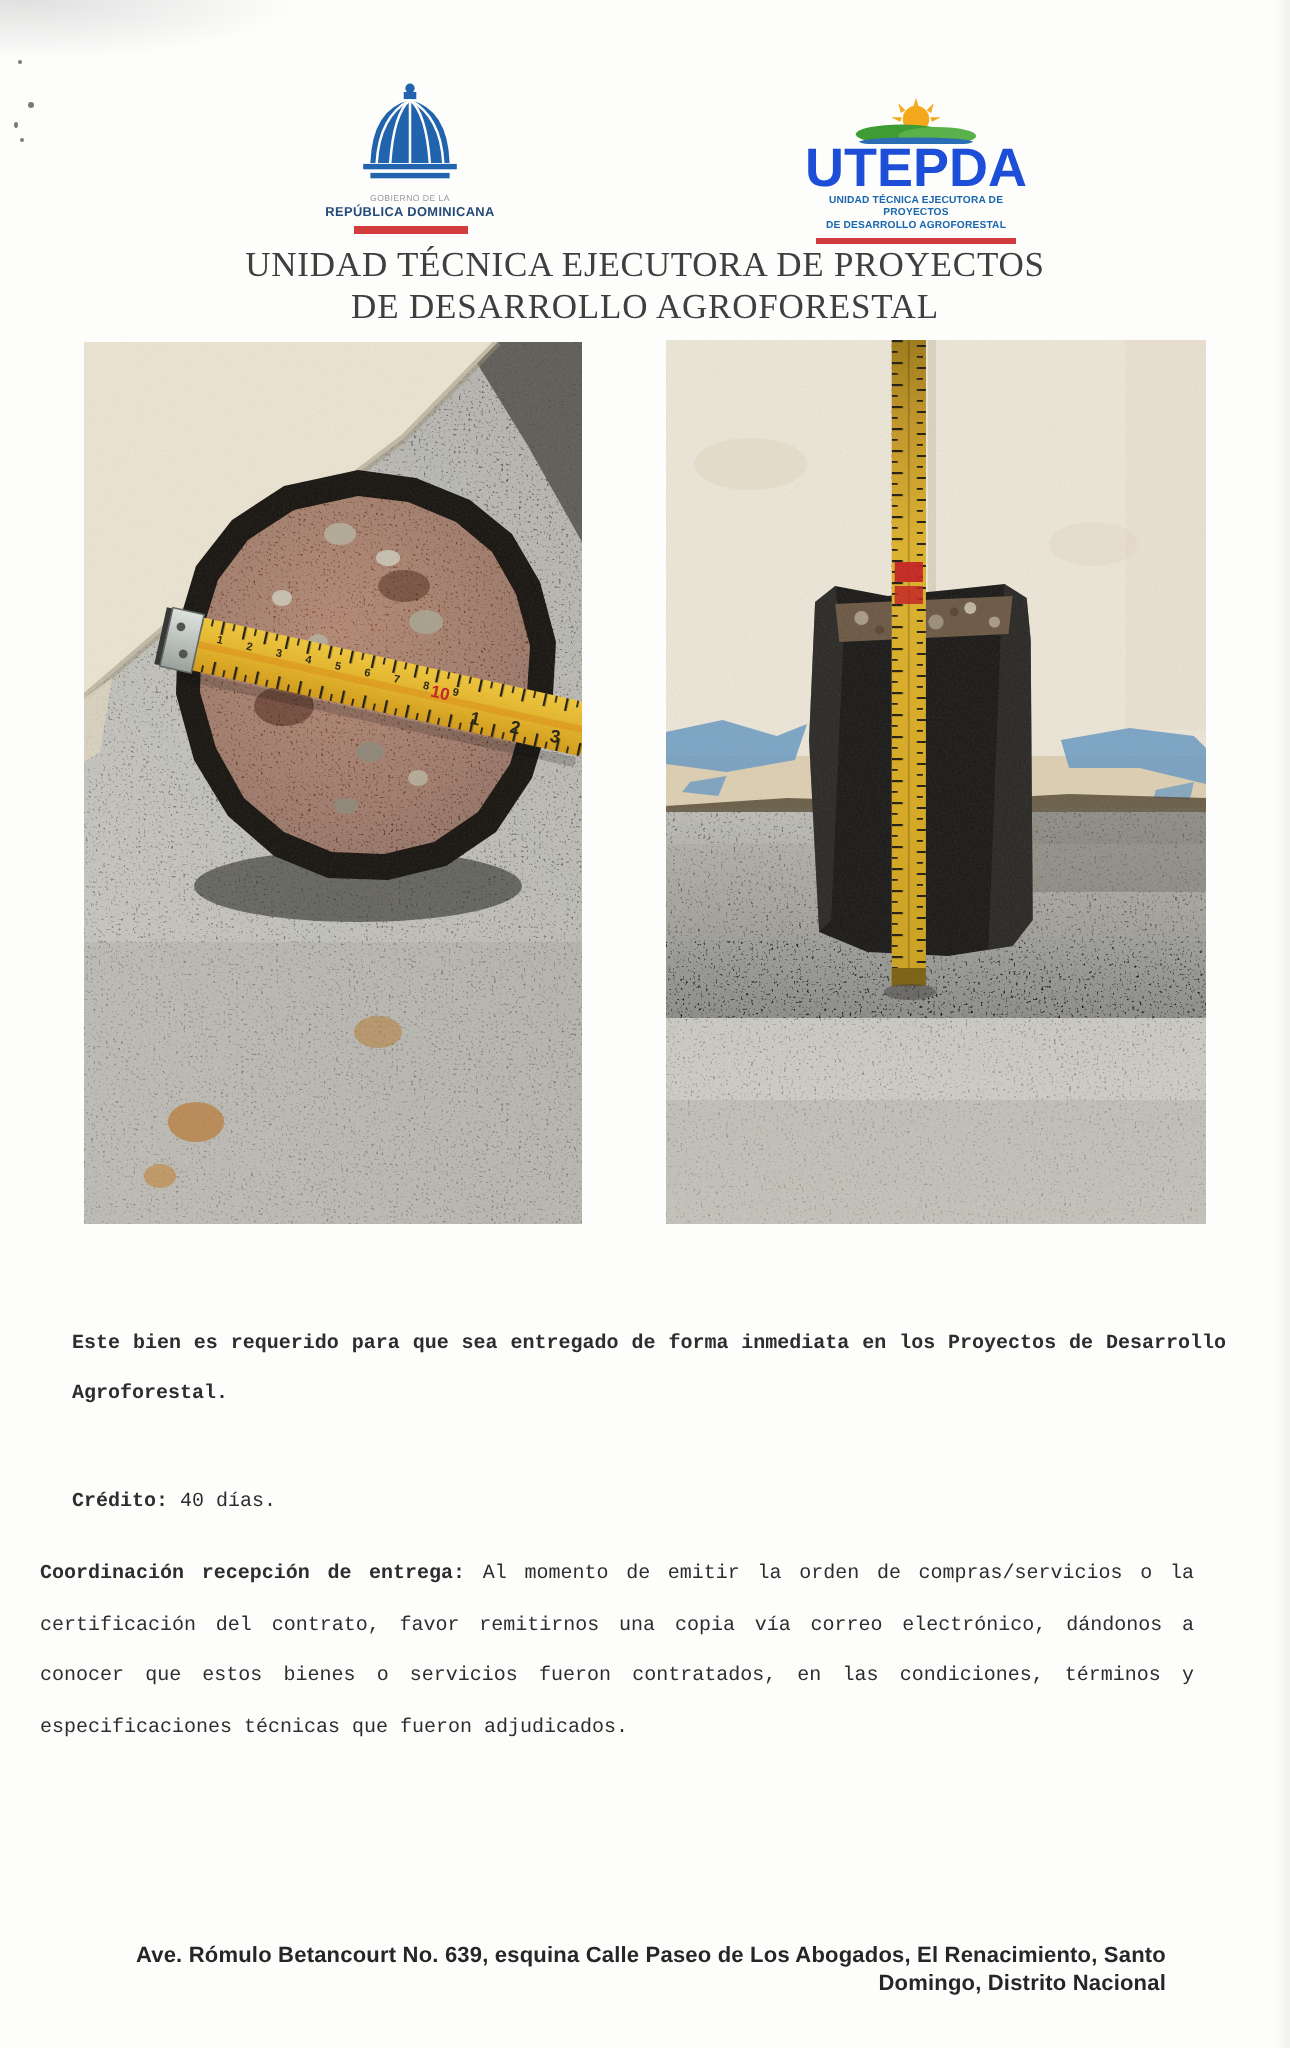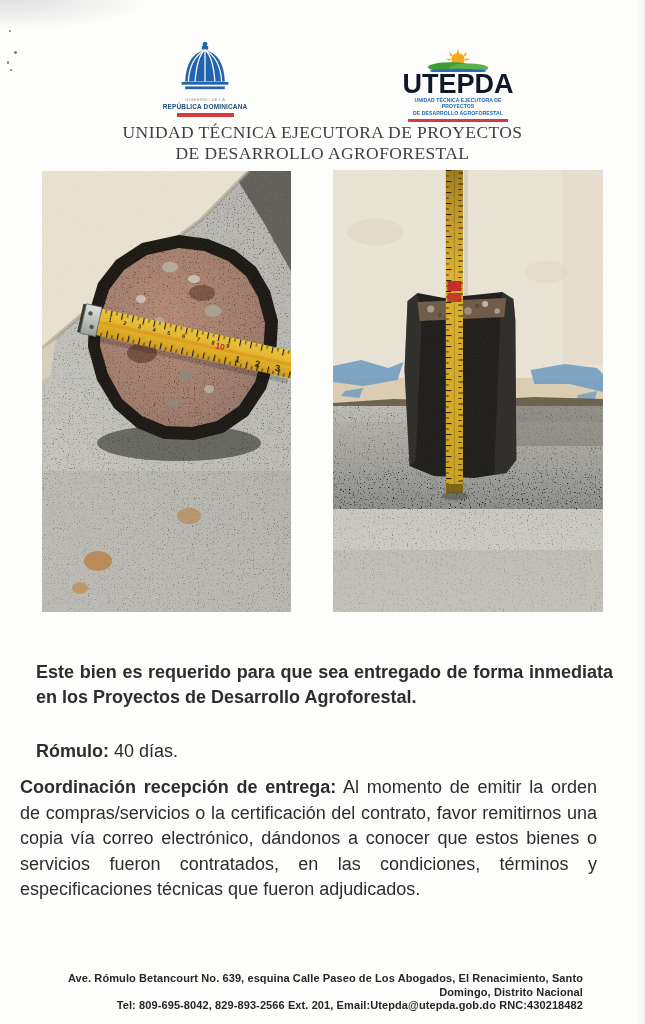--- a/index.html
+++ b/index.html
@@ -17,37 +17,37 @@
 
   
   .gov-logo{position:absolute;left:148px;top:40px;width:114px;text-align:center;}
   .gov-logo svg{display:block;margin:0 auto;}
   .gov-l1{font-size:6px;color:#9b9b9b;letter-spacing:.3px;transform:scale(.72);margin-top:1px;}
   .gov-l2{font-size:7px;font-weight:700;color:#264a78;letter-spacing:.2px;transform:scale(.92);}
   .redbar{height:3.5px;background:#d23c3c;margin:3px auto 0;}
   .gov-bar{width:57px;}
   .utepda-logo{position:absolute;left:388px;top:48px;width:140px;text-align:center;}
   .utepda-logo svg{display:block;margin:0 auto;}
-  .utepda-name{font-size:27px;line-height:25px;font-weight:800;color:#0f172a;letter-spacing:0;}
+  .utepda-name{font-size:27px;line-height:25px;font-weight:800;color:#1d4ed8;letter-spacing:0;}
   .utepda-sub{font-size:6px;font-weight:700;color:#1b67ae;letter-spacing:.1px;transform:scale(.85);line-height:6.5px;}
   .utepda-bar{width:100px;margin-top:2px;}
 
   
   .doc-title{position:absolute;left:0;top:122px;width:100%;margin:0;text-align:center;
         font-family:"Liberation Serif",serif;font-weight:400;font-size:17.5px;line-height:21px;
         color:#3f3f3f;letter-spacing:.4px;}
 
   
   figure{margin:0;padding:0;position:absolute;}
   .photo-left{left:42px;top:171px;width:249px;height:441px;}
   .photo-right{left:333px;top:170px;width:270px;height:442px;}
   figure svg{display:block;width:100%;height:100%;}
 
   
-  .para{position:absolute;margin:0;font-size:18px;color:#2d2d2d;}
+  .para{position:absolute;margin:0;font-size:10px;color:#2d2d2d;font-family:Liberation Mono, monospace;}
   .p-req{left:36px;top:660px;width:577px;font-weight:700;line-height:25px;text-align:justify;}
   .p-credit{left:36px;top:739px;width:577px;line-height:25px;}
   .p-coord{left:20px;top:775px;width:577px;line-height:25.5px;text-align:justify;}
   .para strong{font-weight:700;}
 
   
   .doc-footer{position:absolute;left:62px;top:972px;width:521px;text-align:right;
         font-size:11px;line-height:13.5px;font-weight:600;color:#262626;letter-spacing:.1px;}
 </style>
 </head>
@@ -282,21 +282,20 @@
         <rect x="112" y="314" width="17" height="9" fill="#7a6012"></rect>
         <ellipse cx="121" cy="326" rx="13" ry="4" fill="#3f3e39" opacity=".5"></ellipse>
       </g>
 
       <rect width="268" height="442" filter="url(#grainR)" opacity=".1"></rect>
     </svg>
   </figure>
 
   <main>
     <p class="para p-req">Este bien es requerido para que sea entregado de forma inmediata en los Proyectos de Desarrollo Agroforestal.</p>
-    <p class="para p-credit"><strong>Rómulo:</strong> <span>40 días.</span></p>
+    <p class="para p-credit"><strong>Crédito:</strong> <span>40 días.</span></p>
     <p class="para p-coord"><strong>Coordinación recepción de entrega:</strong> <span>Al momento de emitir la orden de compras/servicios o la certificación del contrato, favor remitirnos una copia vía correo electrónico, dándonos a conocer que estos bienes o servicios fueron contratados, en las condiciones, términos y especificaciones técnicas que fueron adjudicados.</span></p>
   </main>
 
   <footer class="doc-footer">
     <div>Ave. Rómulo Betancourt No. 639, esquina Calle Paseo de Los Abogados, El Renacimiento, Santo Domingo, Distrito Nacional</div>
-    <div>Tel: 809-695-8042, 829-893-2566 Ext. 201, Email:Utepda@utepda.gob.do RNC:430218482</div>
   </footer>
 </div>
 
 </body></html>

